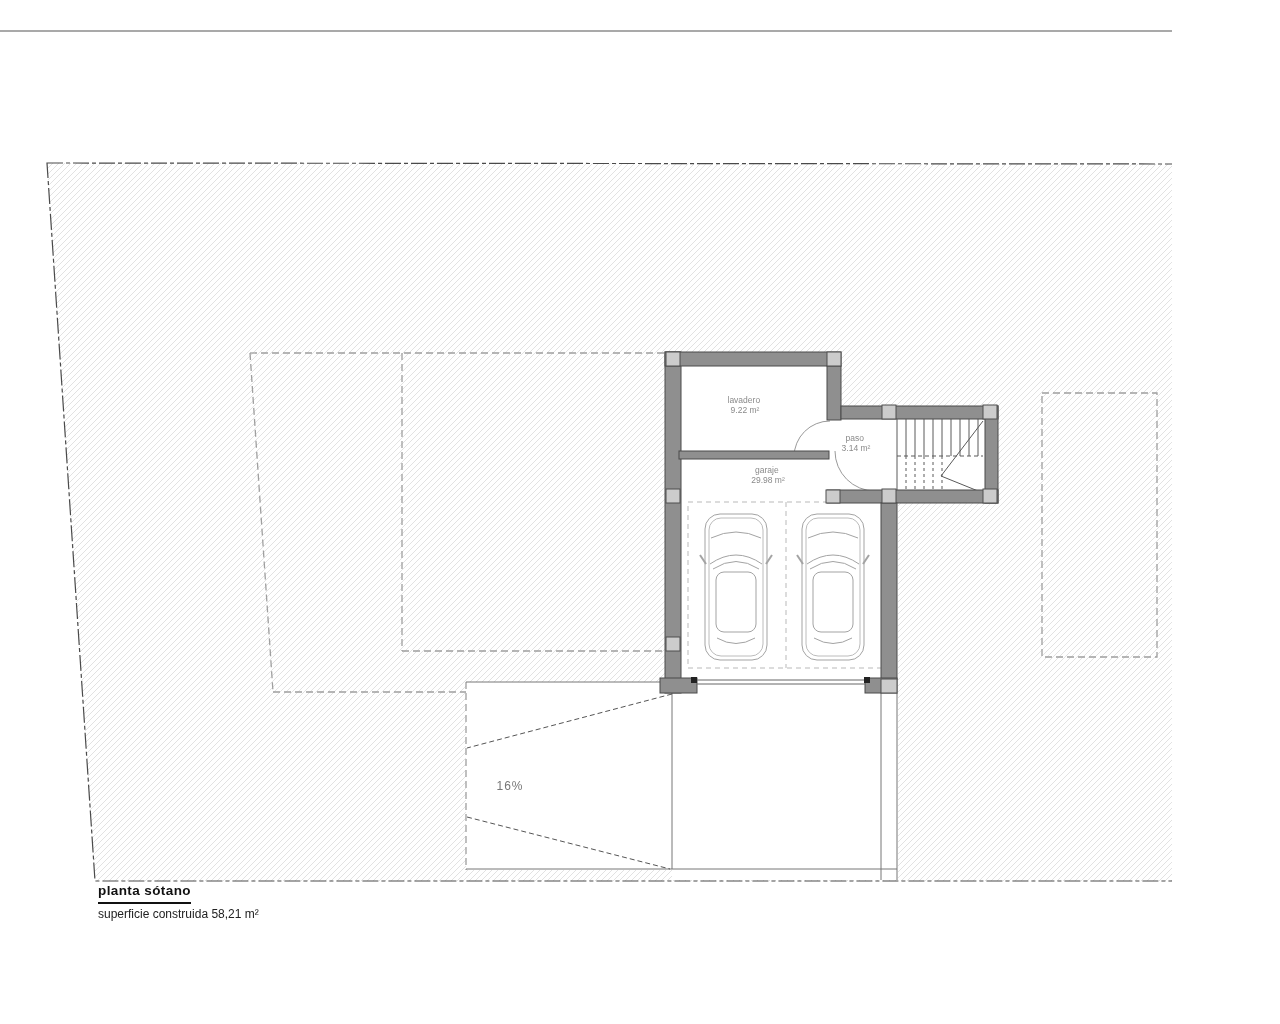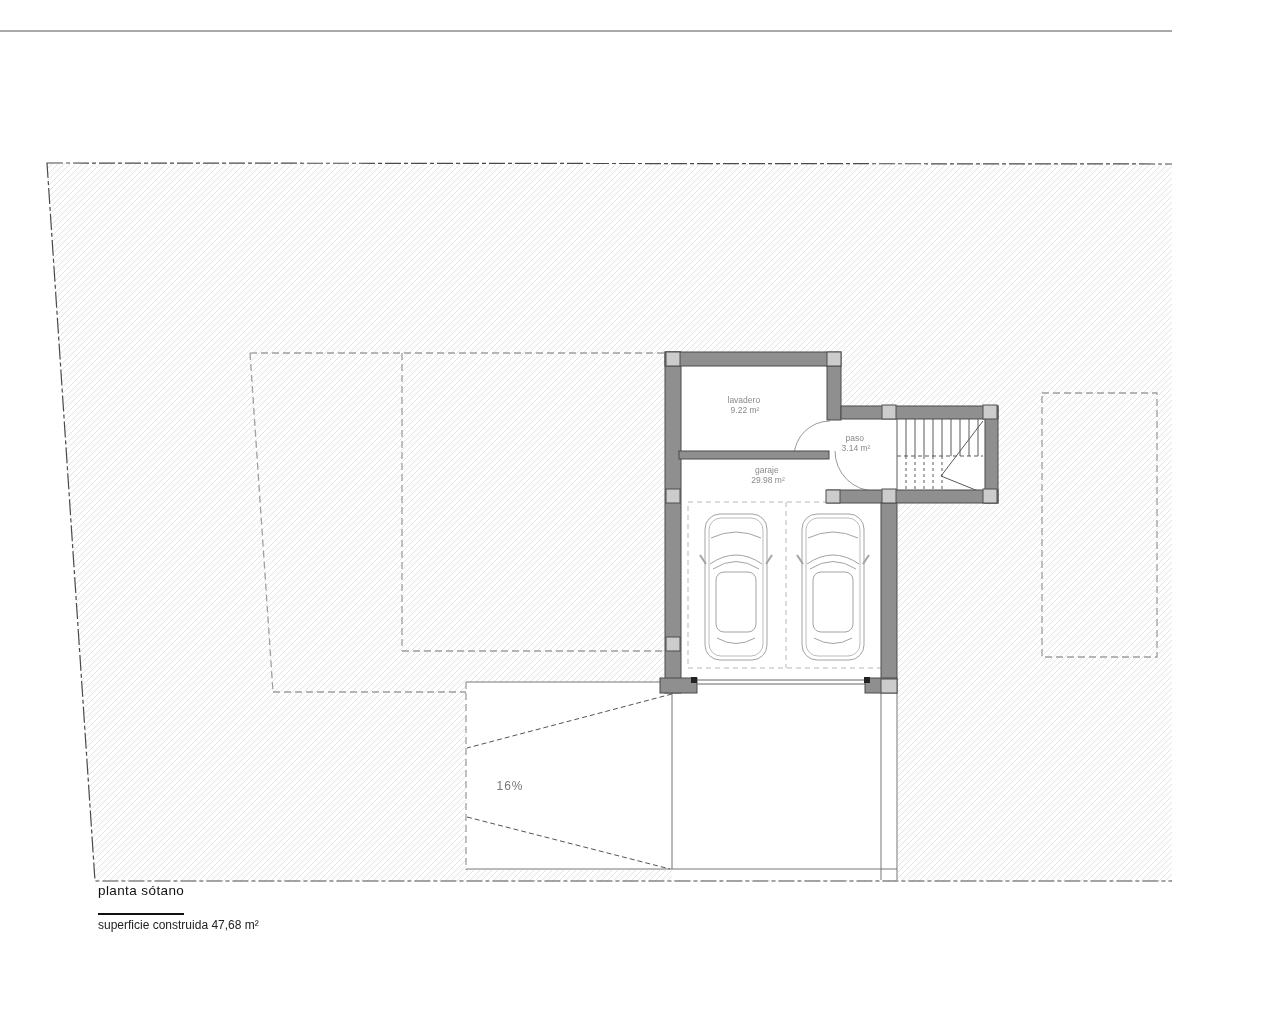--- a/index.html
+++ b/index.html
@@ -1,20 +1,20 @@
 <!DOCTYPE html>
 <html><head>
 <meta charset="utf-8">
 <style>
   html,body{margin:0;padding:0;background:#ffffff;}
   body{font-family:"Liberation Sans", sans-serif;}
   .page{position:relative;width:1172px;height:1024px;background:#ffffff;overflow:hidden;}
   .top-rule{position:absolute;left:0;top:30px;width:1280px;height:2px;background:#a9a9a9;}
   .titleblock{position:absolute;left:98px;top:881px;color:#111;}
-  .plan-title{font-size:13.5px;font-weight:normal;letter-spacing:.4px;border-bottom:2px solid #111;padding-bottom:15px;display:inline-block;}
+  .plan-title{font-size:13.5px;font-weight:bold;letter-spacing:.4px;border-bottom:2px solid #111;padding-bottom:4px;display:inline-block;}
   .plan-sub{font-size:12px;margin-top:3px;color:#222;}
   svg text{font-family:"Liberation Sans", sans-serif;}
   .roomlabel{fill:#8a8a8a;font-size:8.5px;}
   .slopelabel{fill:#777;font-size:12px;letter-spacing:1px;}
 </style>
 </head>
 <body>
 
 <div class="page">
   <div class="top-rule"></div>
@@ -157,15 +157,15 @@
     <text class="roomlabel" text-anchor="middle">
       <tspan x="768" y="473">garaje</tspan>
       <tspan x="768" y="483">29.98 m²</tspan>
     </text>
     <text class="slopelabel" x="510" y="790" text-anchor="middle">16%</text>
   </svg>
 
   
   <div class="titleblock">
     <div class="plan-title">planta sótano</div>
-    <div class="plan-sub">superficie construida 47,68 m²</div>
+    <div class="plan-sub">superficie construida 58,21 m²</div>
   </div>
 </div>
 
 </body></html>

